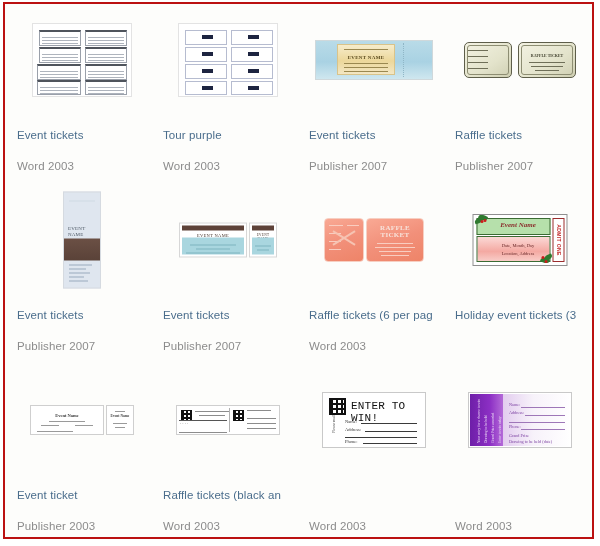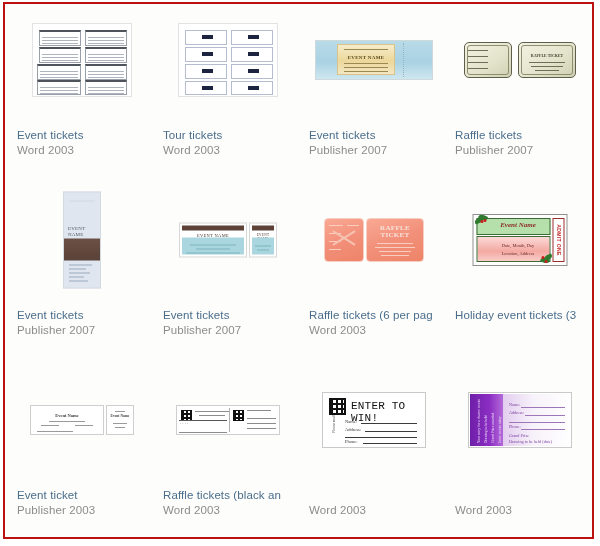--- a/index.html
+++ b/index.html
@@ -83,21 +83,21 @@
     font-size: 11.5px;
     color: #4a6d8c;
     white-space: nowrap;
     overflow: hidden;
     line-height: 14px;
     letter-spacing: 0.1px;
   }
   .result-app {
     position: absolute;
     left: 8px;
-    top: 139px;
+    top: 155px;
     width: 138px;
     font-size: 11.5px;
     color: #8c8c8c;
     white-space: nowrap;
     overflow: hidden;
     line-height: 14px;
     letter-spacing: 0.1px;
   }
 
   
@@ -613,21 +613,21 @@
                 </div>
                 <div class="card" style="left:6px;top:57px;width:42px;height:14px;">
                   <div class="blob" style="left:16px;top:4px;width:11px;height:4px;"></div>
                 </div>
                 <div class="card" style="left:52px;top:57px;width:42px;height:14px;">
                   <div class="blob" style="left:16px;top:4px;width:11px;height:4px;"></div>
                 </div>
               </div>
             </div>
           </div>
-          <div class="result-title">Tour tickets</div>
+          <div class="result-title">Tour purple</div>
           <div class="result-app">Word 2003</div>
         </div>
 
         <div class="result-cell c2">
           <div class="thumb-box">
             <div class="thumb-inner t3">
               <div class="body"></div>
               <div class="gold">
                 <div class="txt" style="top:4px;"></div>
                 <div class="name">EVENT NAME</div>

